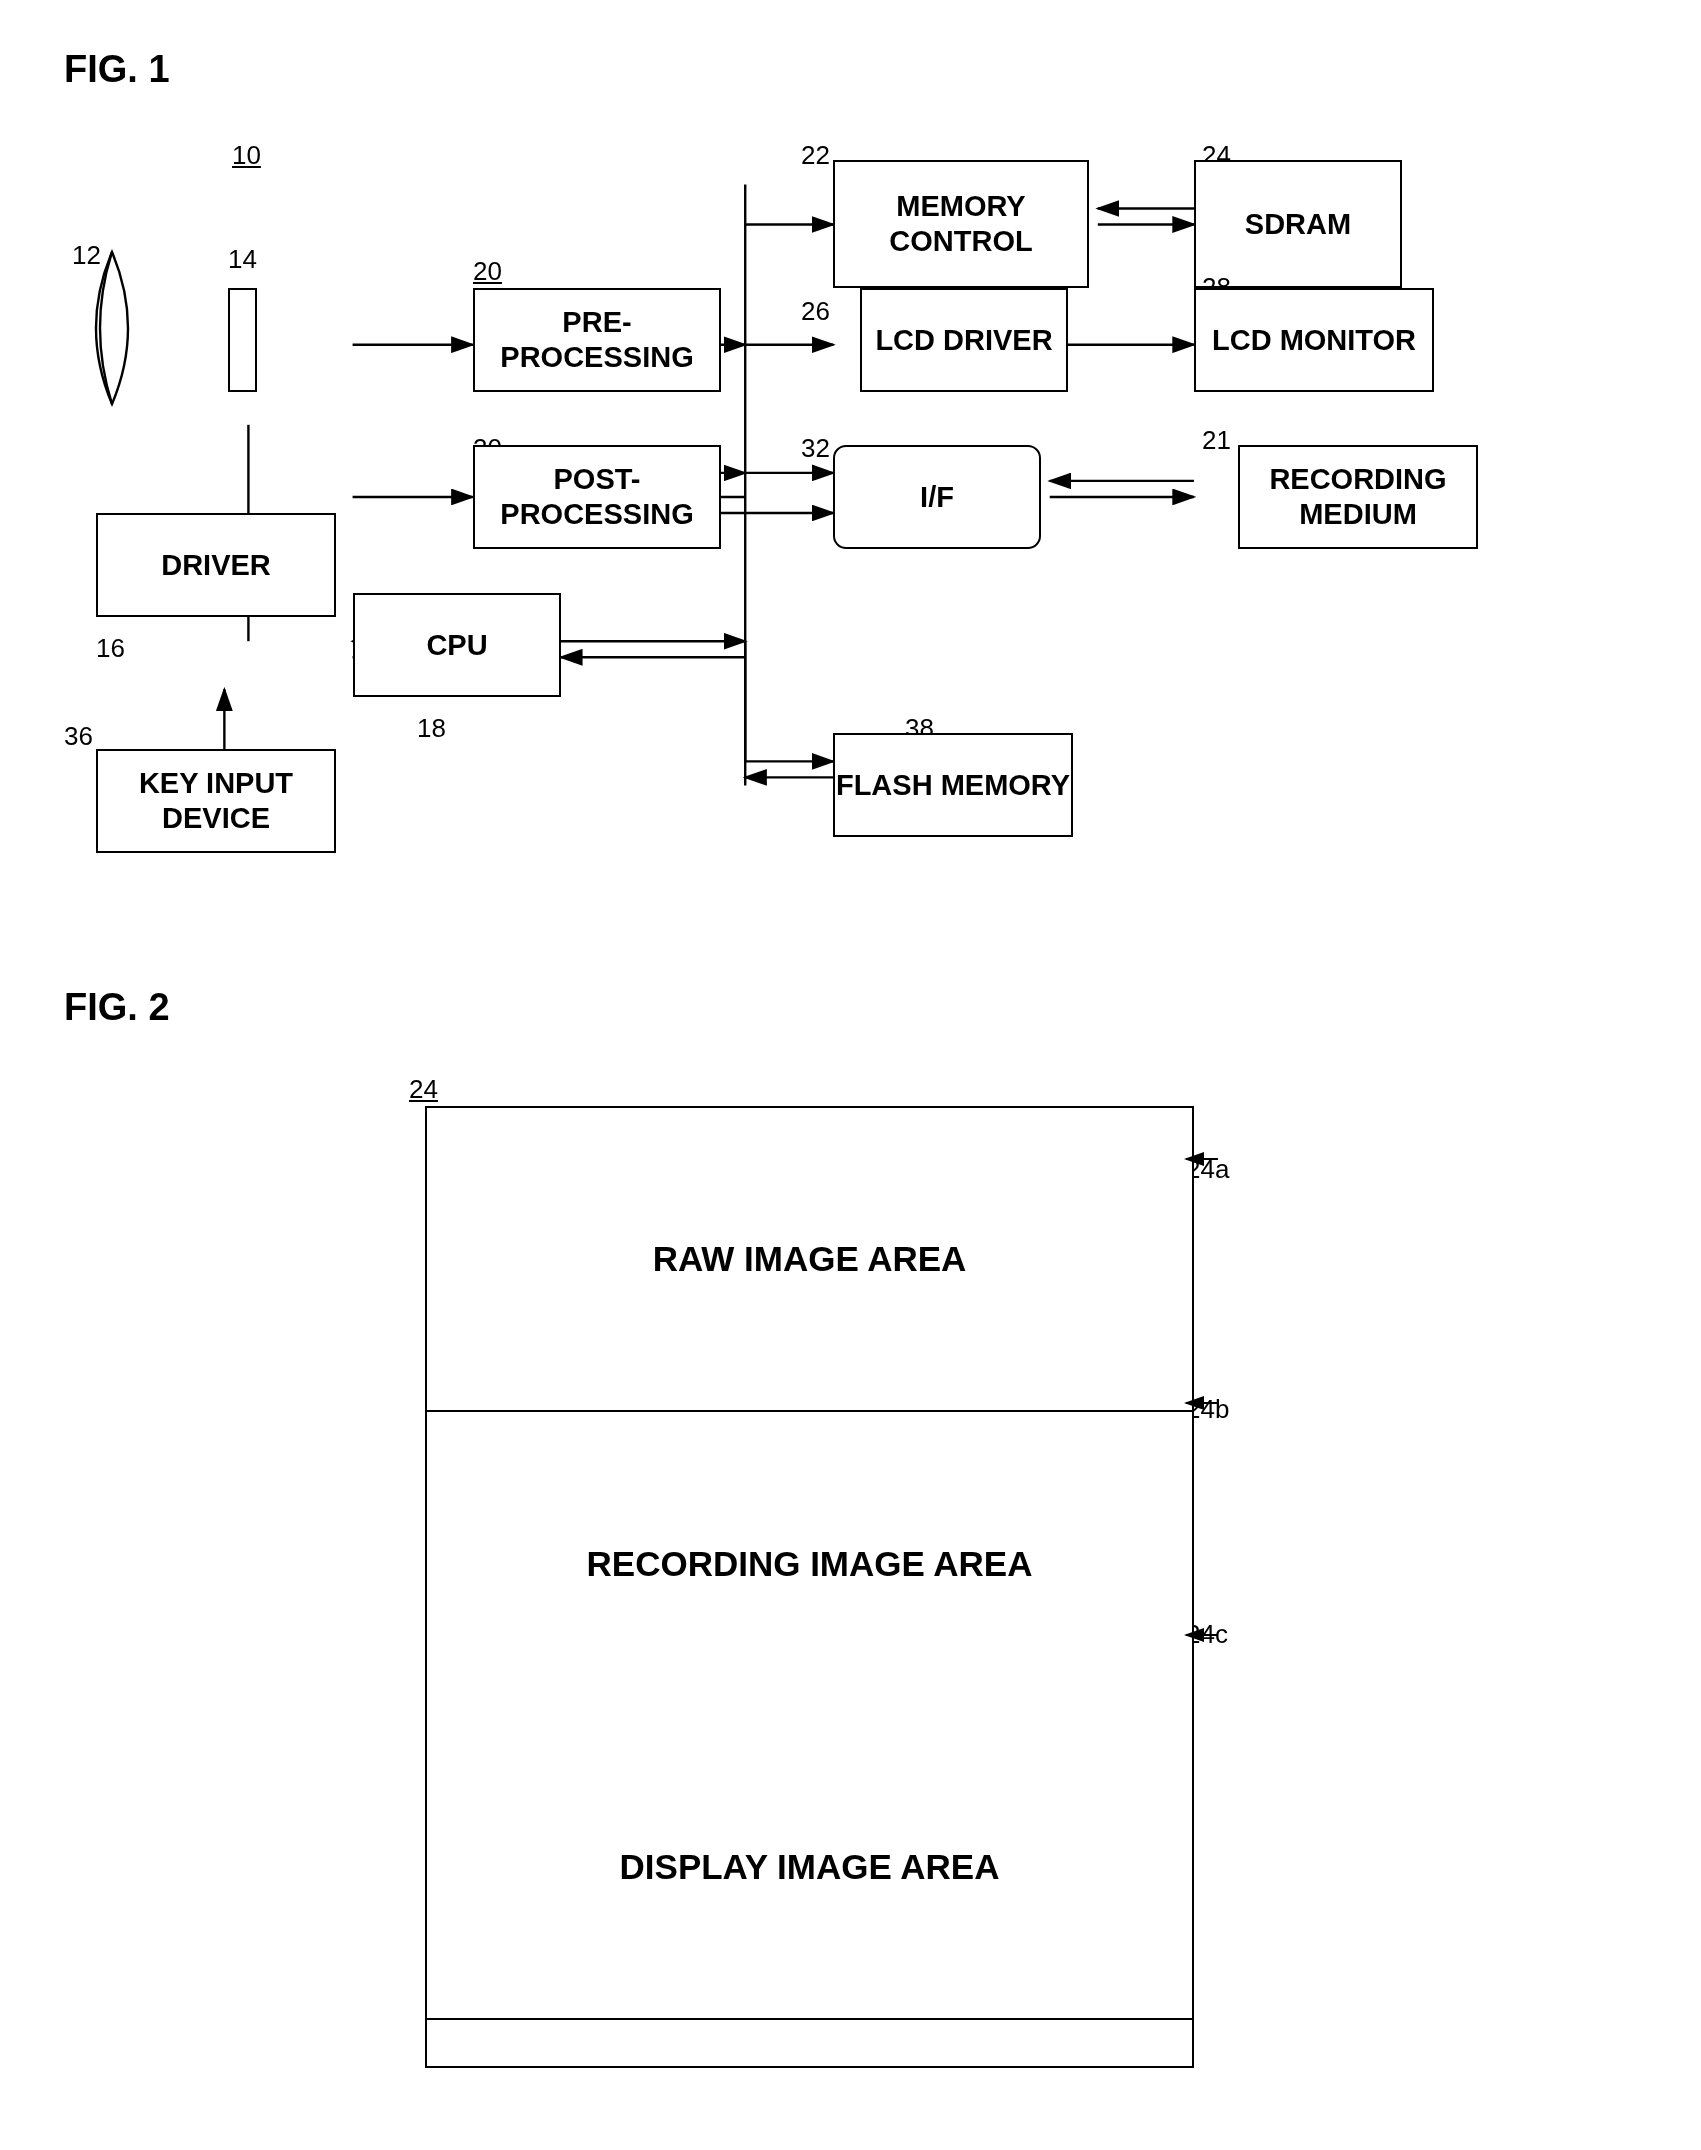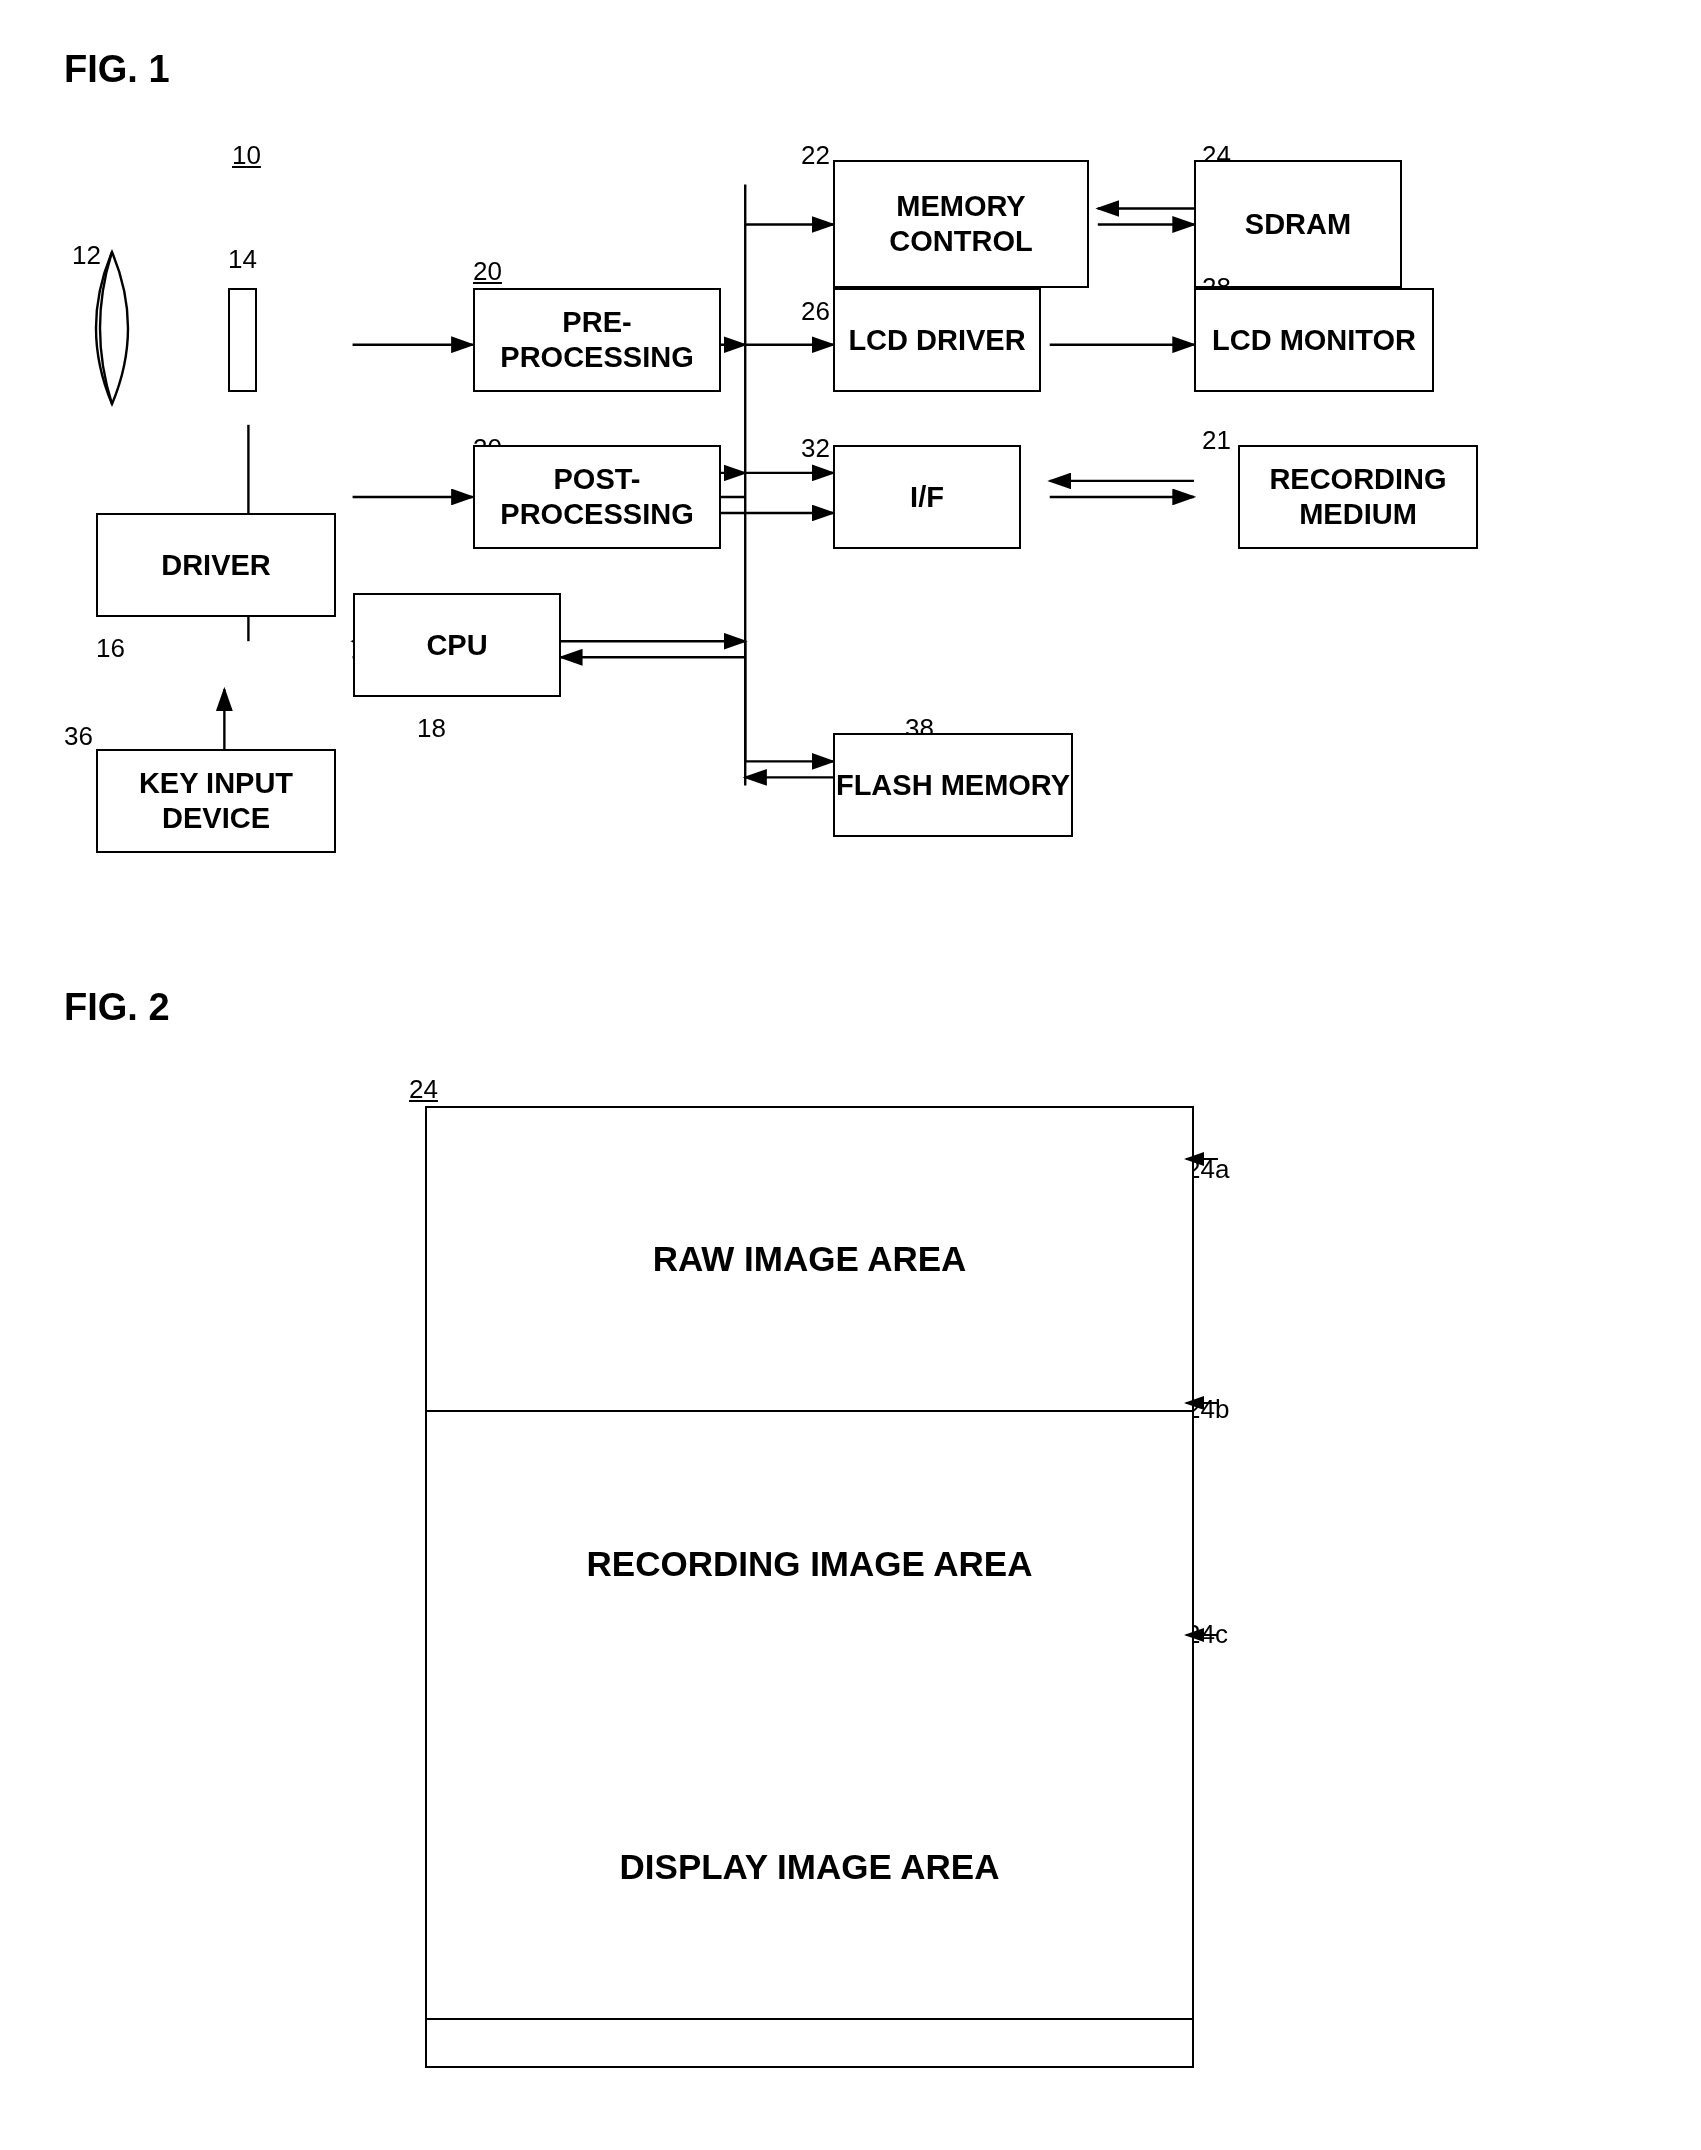--- a/index.html
+++ b/index.html
@@ -164,35 +164,35 @@
 
   <div class="block" style="top:160px; left:833px; width:256px; height:128px;">MEMORY
 CONTROL</div>
 
   <div class="ref-num" style="top:140px; left:1202px;">24</div>
 
   <div class="block" style="top:160px; left:1194px; width:208px; height:128px;">SDRAM</div>
 
   <div class="ref-num" style="top:296px; left:801px;">26</div>
 
-  <div class="block" style="top:288px; left:833px; width:208px; height:104px;">LCD
+  <div class="block" style="top:288px; left:860px; width:208px; height:104px;">LCD
 DRIVER</div>
 
   <div class="ref-num" style="top:272px; left:1202px;">28</div>
 
   <div class="block" style="top:288px; left:1194px; width:240px; height:104px;">LCD
 MONITOR</div>
 
   <div class="ref-num underline" style="top:433px; left:473px;">30</div>
 
   <div class="block" style="top:445px; left:473px; width:248px; height:104px;">POST-PROCESSING</div>
 
   <div class="ref-num" style="top:433px; left:801px;">32</div>
 
-  <div class="block" style="top:445px; left:833px; width:188px; height:104px;">I/F</div>
+  <div class="block" style="top:445px; left:833px; width:208px; height:104px;border-radius:13px;">I/F</div>
 
   <div class="ref-num" style="top:425px; left:1202px;">21</div>
 
   <div class="block" style="top:445px; left:1194px; width:240px; height:104px;margin-left:44px;">RECORDING
 MEDIUM</div>
 
   <div class="block" style="top:593px; left:353px; width:208px; height:104px;">CPU</div>
 
   <div class="ref-num" style="top:713px; left:417px;">18</div>
 

